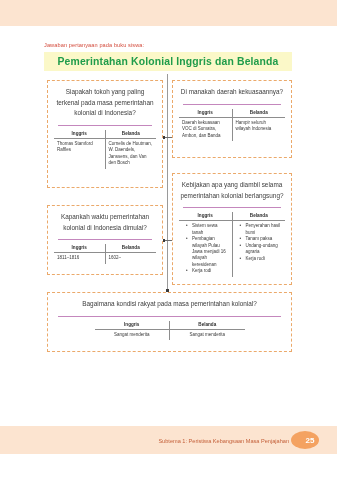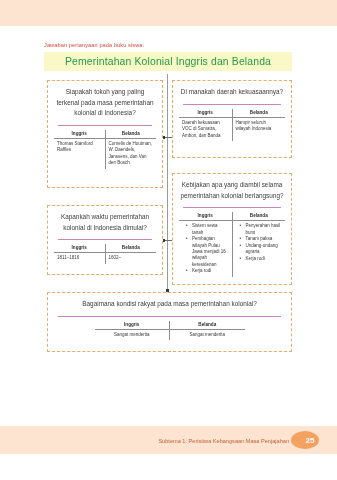--- a/index.html
+++ b/index.html
@@ -51,21 +51,21 @@
     left: 44px; top: 52px;
     width: 248px; height: 19px;
     background: #fbf8c8;
     display: flex;
     align-items: center;
     justify-content: center;
   }
   .title-banner .title-text {
     color: #1f9c4b;
     font-size: 10.4px;
-    font-weight: normal;
+    font-weight: bold;
     letter-spacing: .15px;
     white-space: nowrap;
   }
 
   
   .trunk {
     position: absolute;
     left: 167px;
     top: 74px;
     width: 1.4px;

